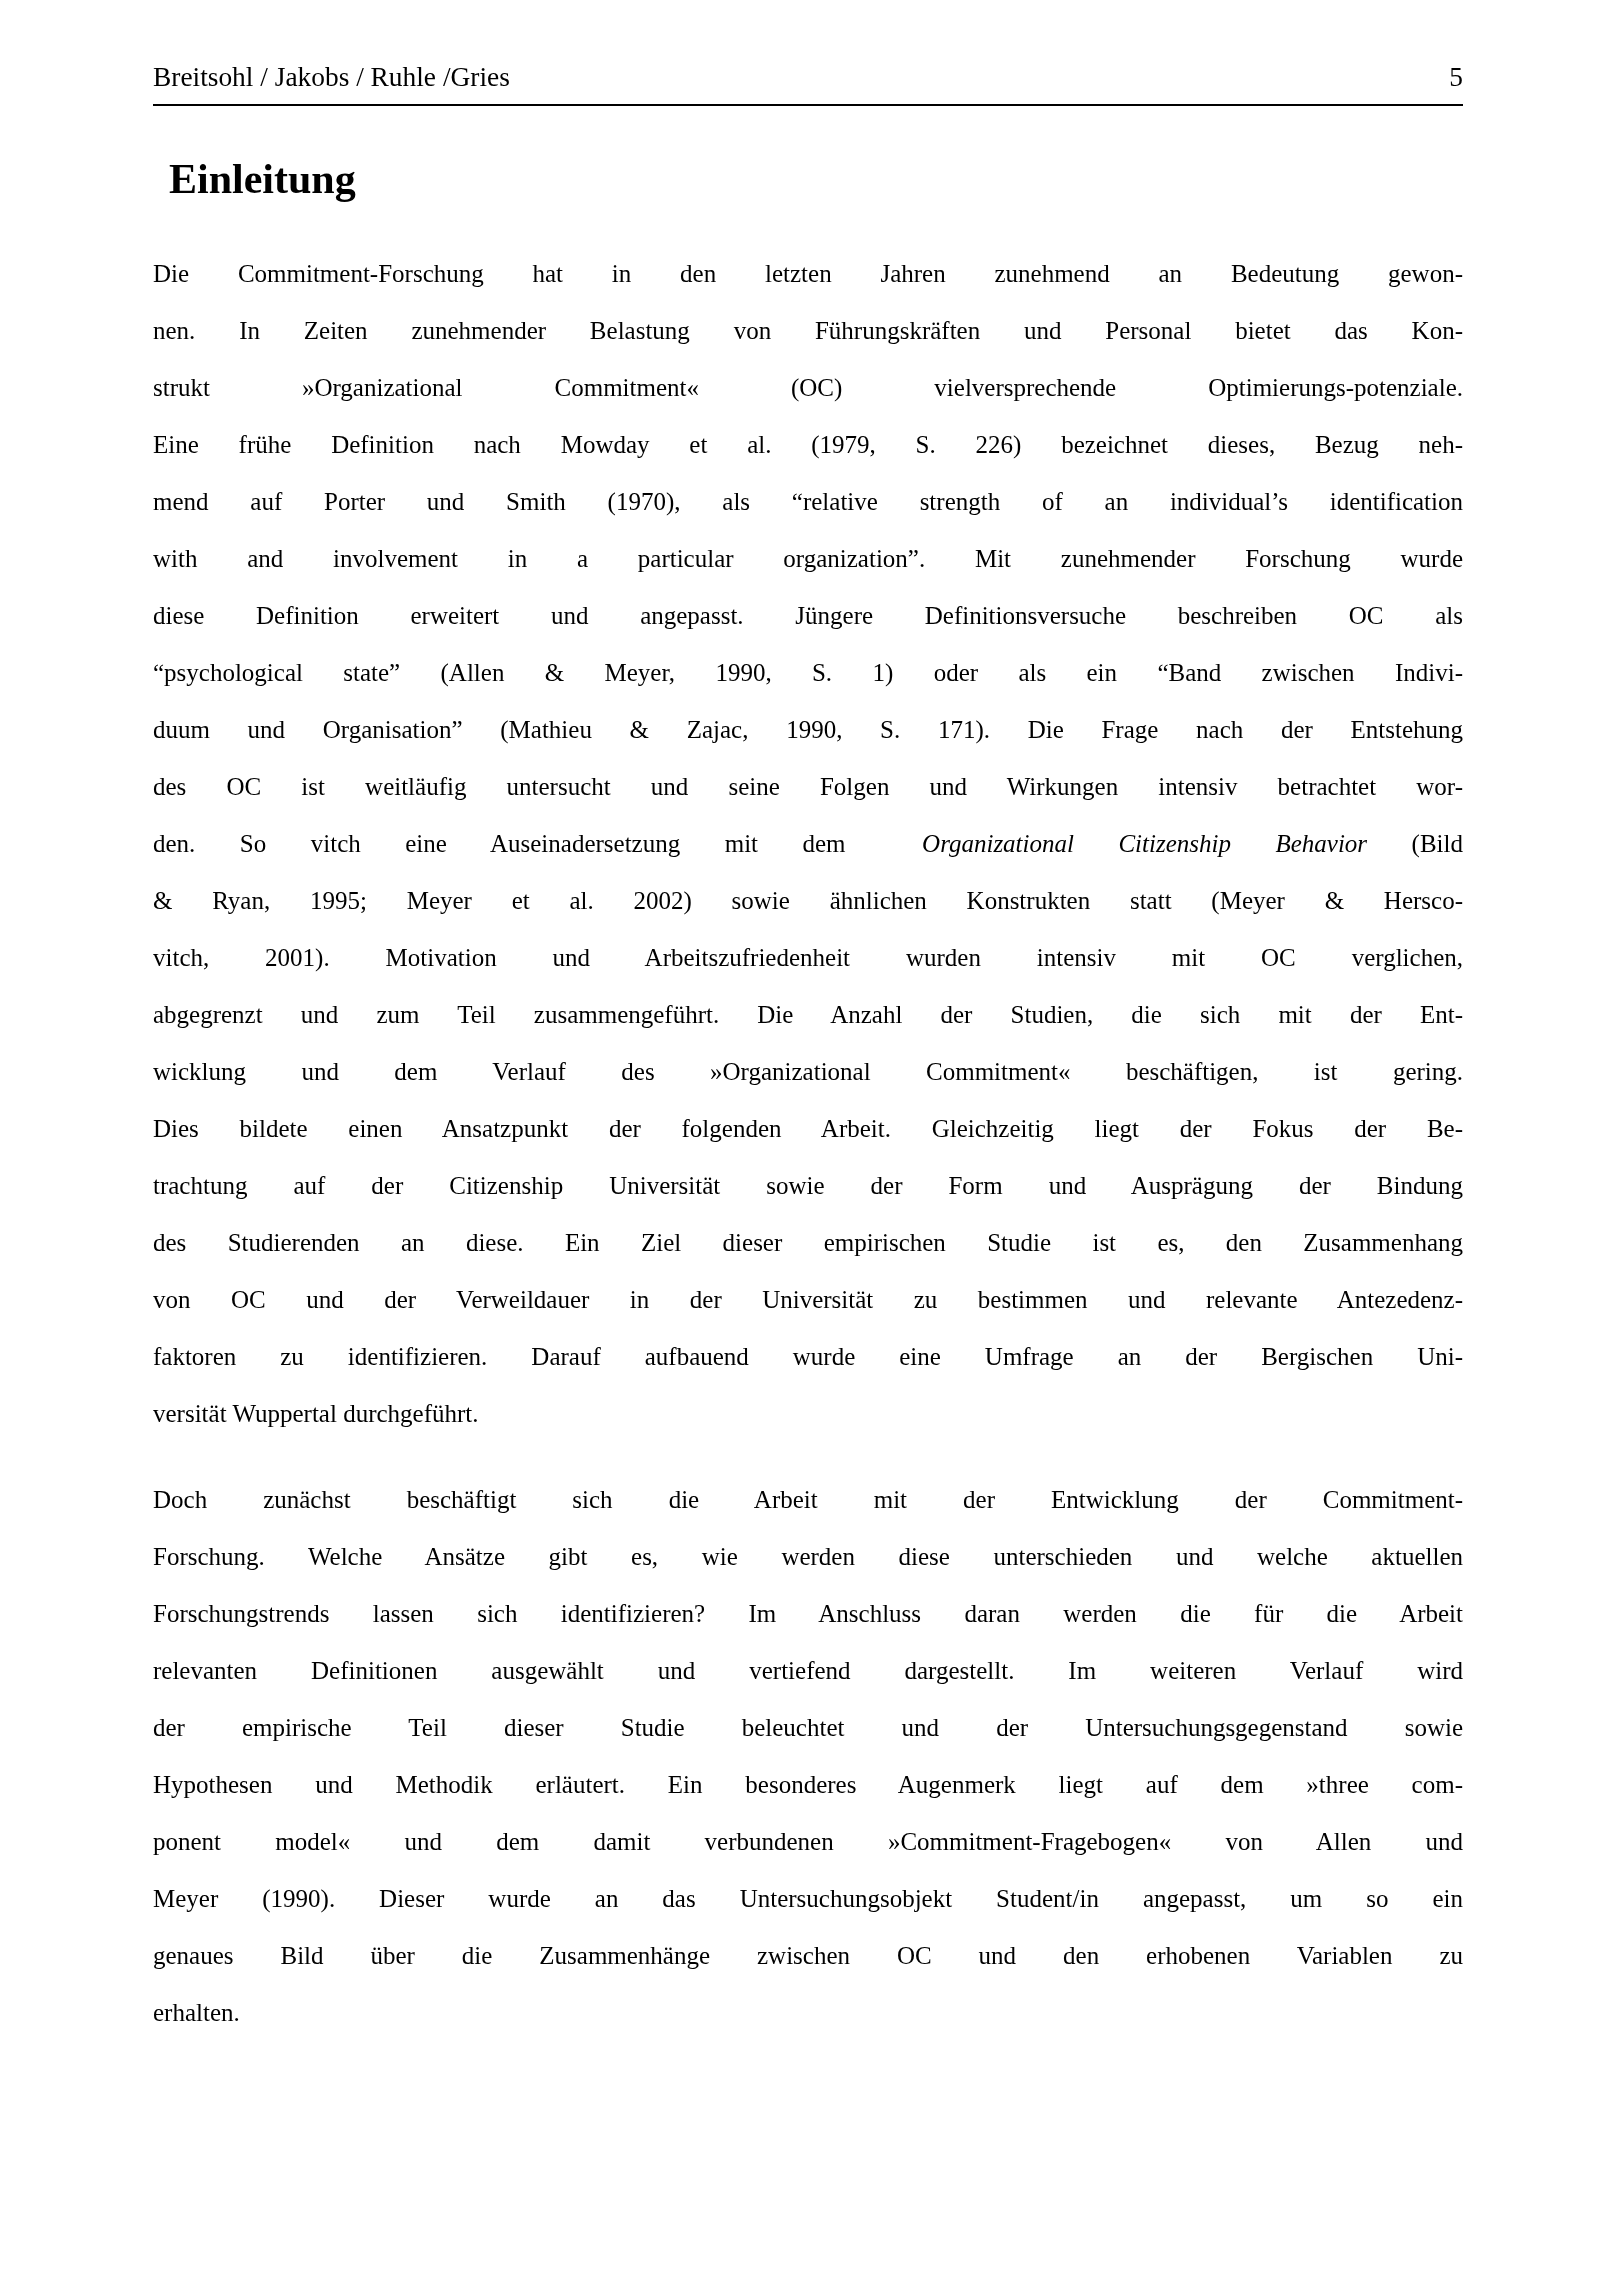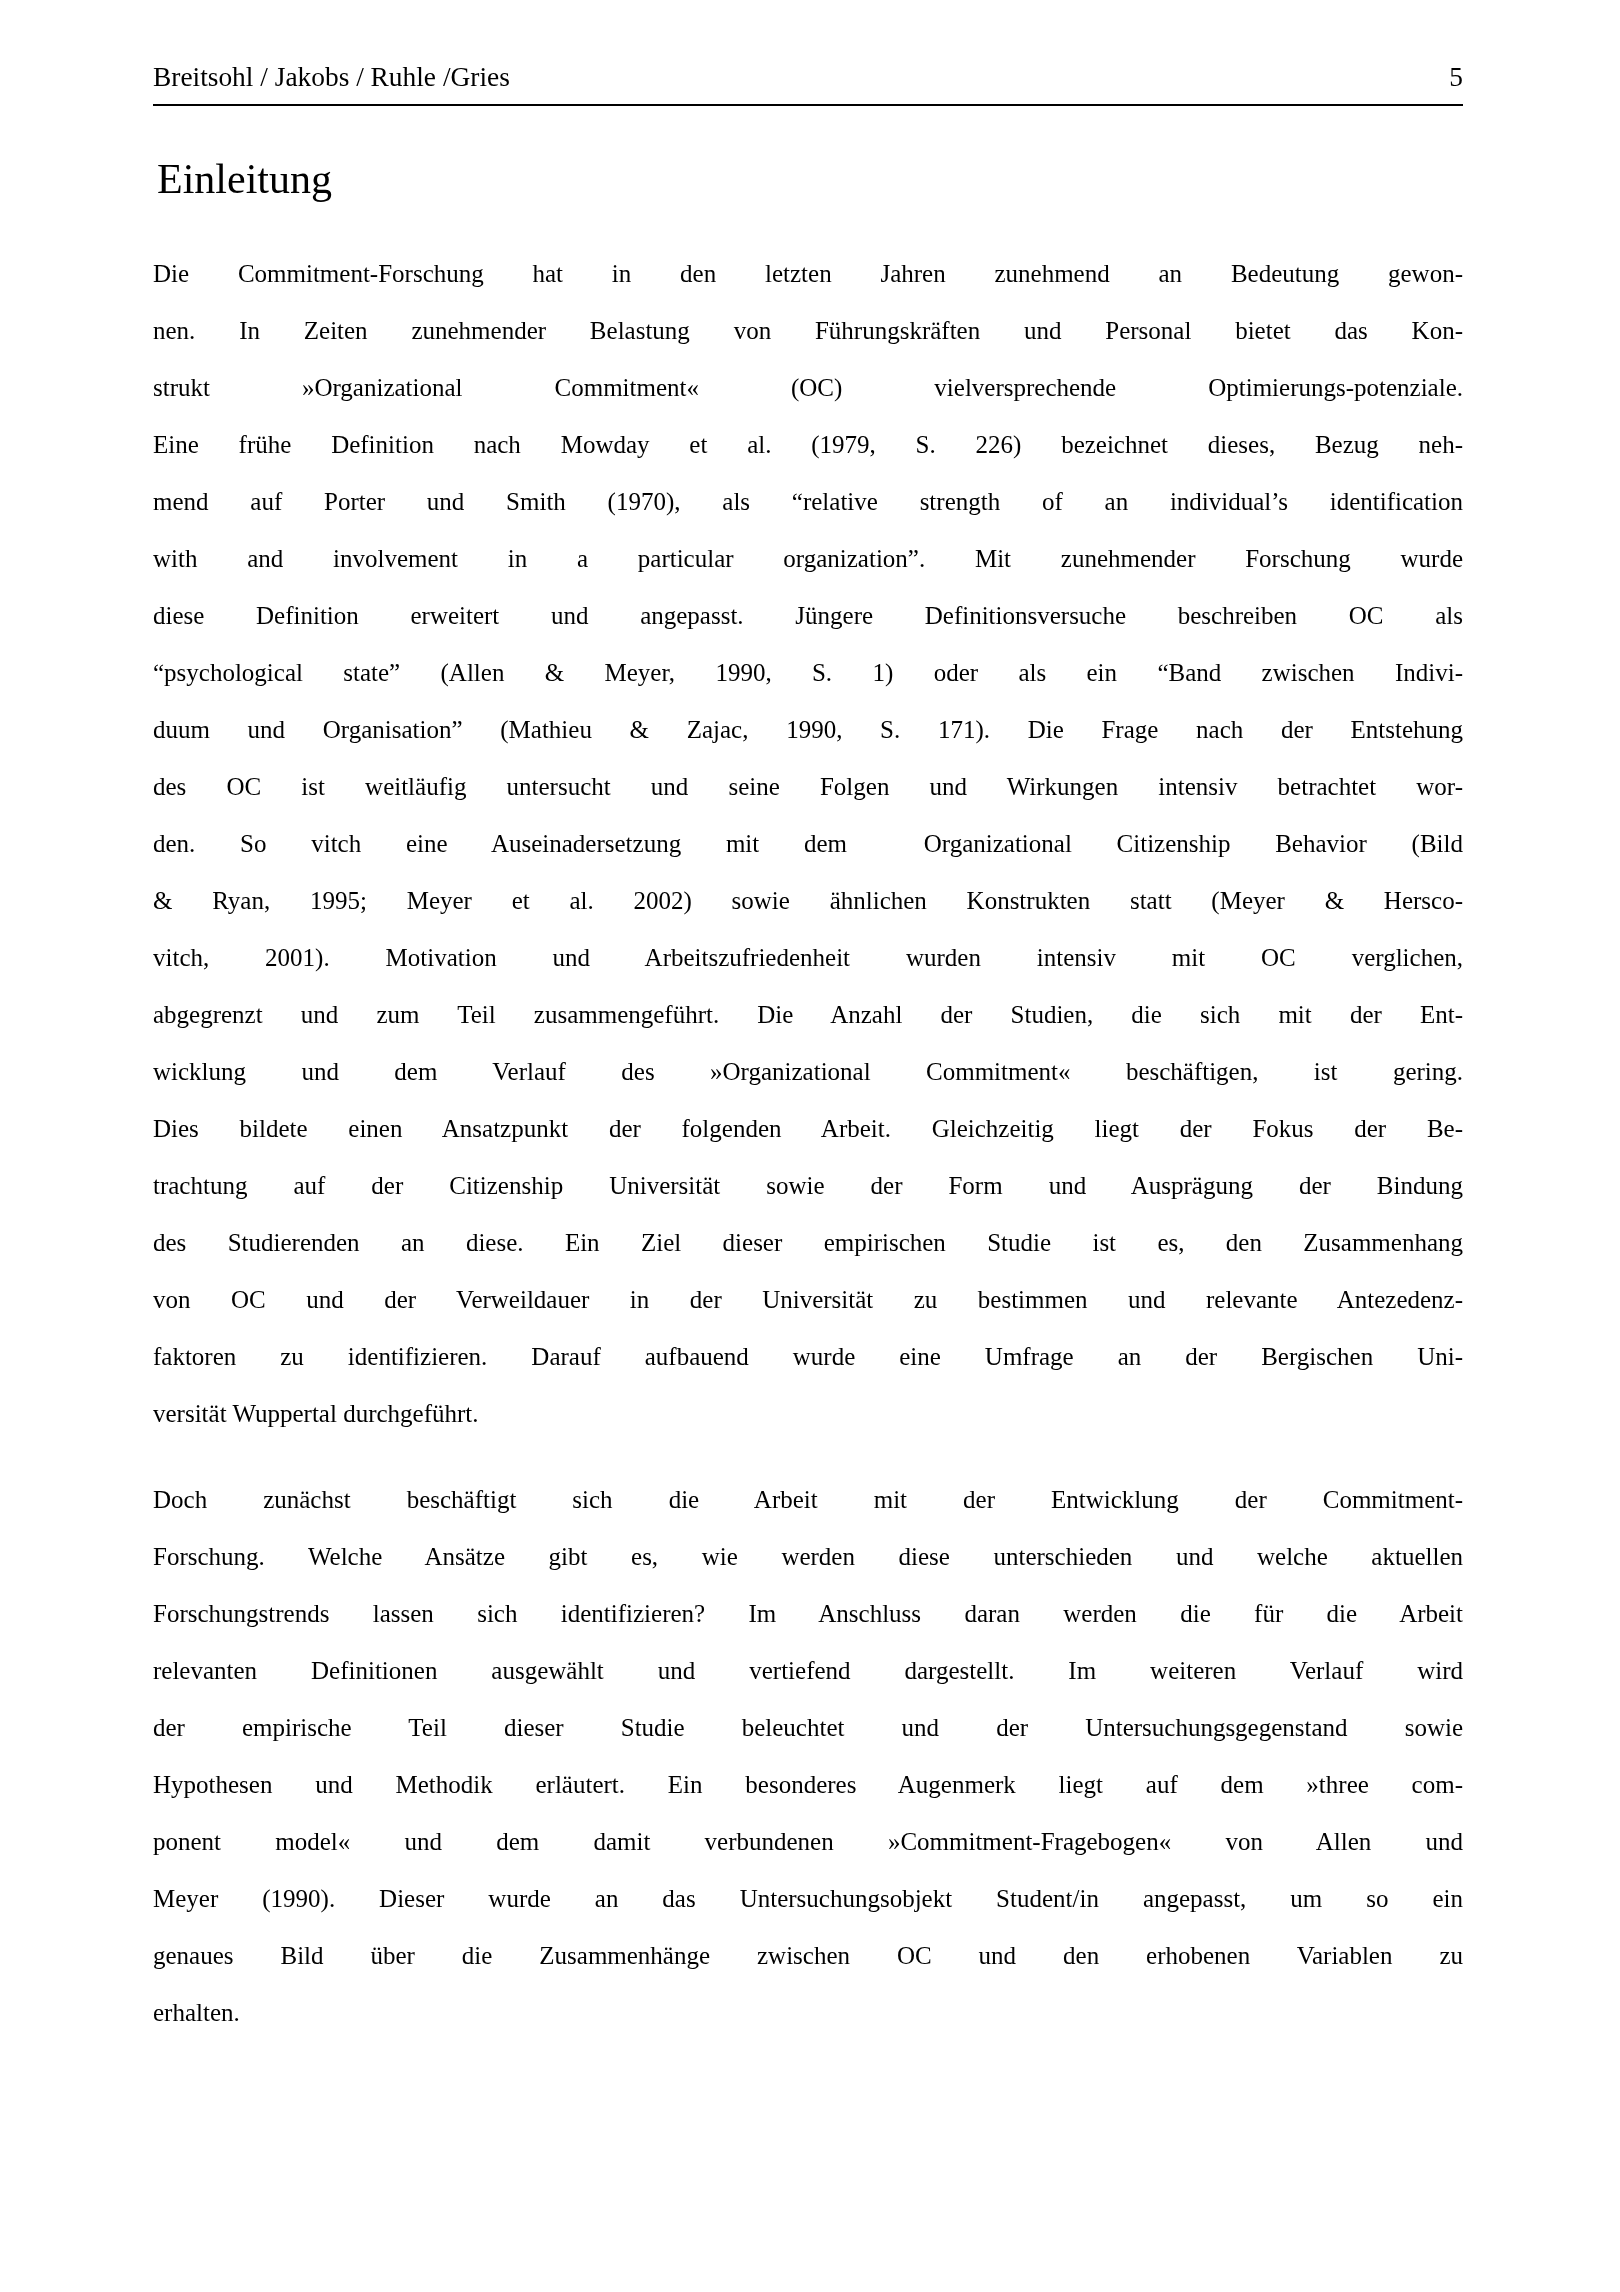--- a/index.html
+++ b/index.html
@@ -27,42 +27,43 @@
     text-align: right;
   }
   .header-rule {
     border: none;
     border-top: 2px solid #000000;
     margin: 9.8px 0 0 0;
   }
   .section-title {
     font-size: 42px;
     line-height: 45px;
-    font-weight: normal;
-    margin: 51px 0 0 4px;
+    font-weight: bold;
+    margin: 51px 0 0 16px;
   }
   .para {
     font-size: 25px;
     margin-top: 43px;
   }
   .para.second {
     margin-top: 29px;
   }
   .line {
     line-height: 57px;
     height: 57px;
     overflow: hidden;
     text-align: justify;
     text-align-last: justify;
     text-justify: inter-word;
   }
   .line.line-last {
     text-align-last: left;
   }
   .italic {
+    font-style: italic;
     margin-left: 32px;
   }
 </style>
 </head>
 <body>
 
 <div class="page">
 
   <div class="header-row">
     <span>Breitsohl / Jakobs / Ruhle /Gries</span>

